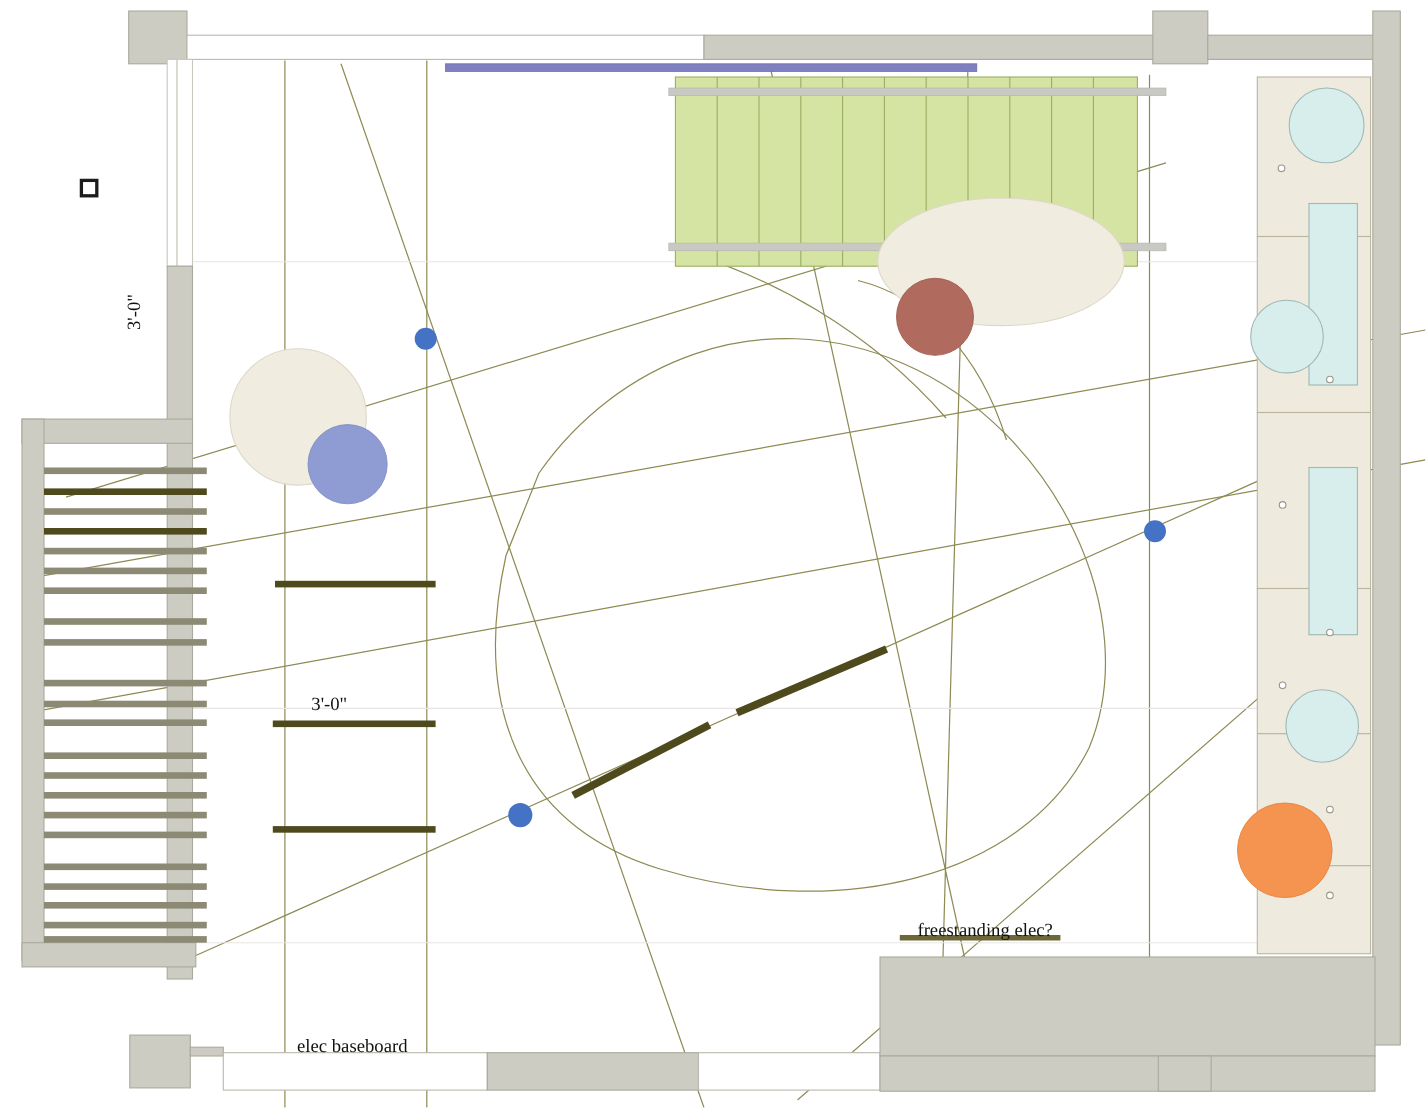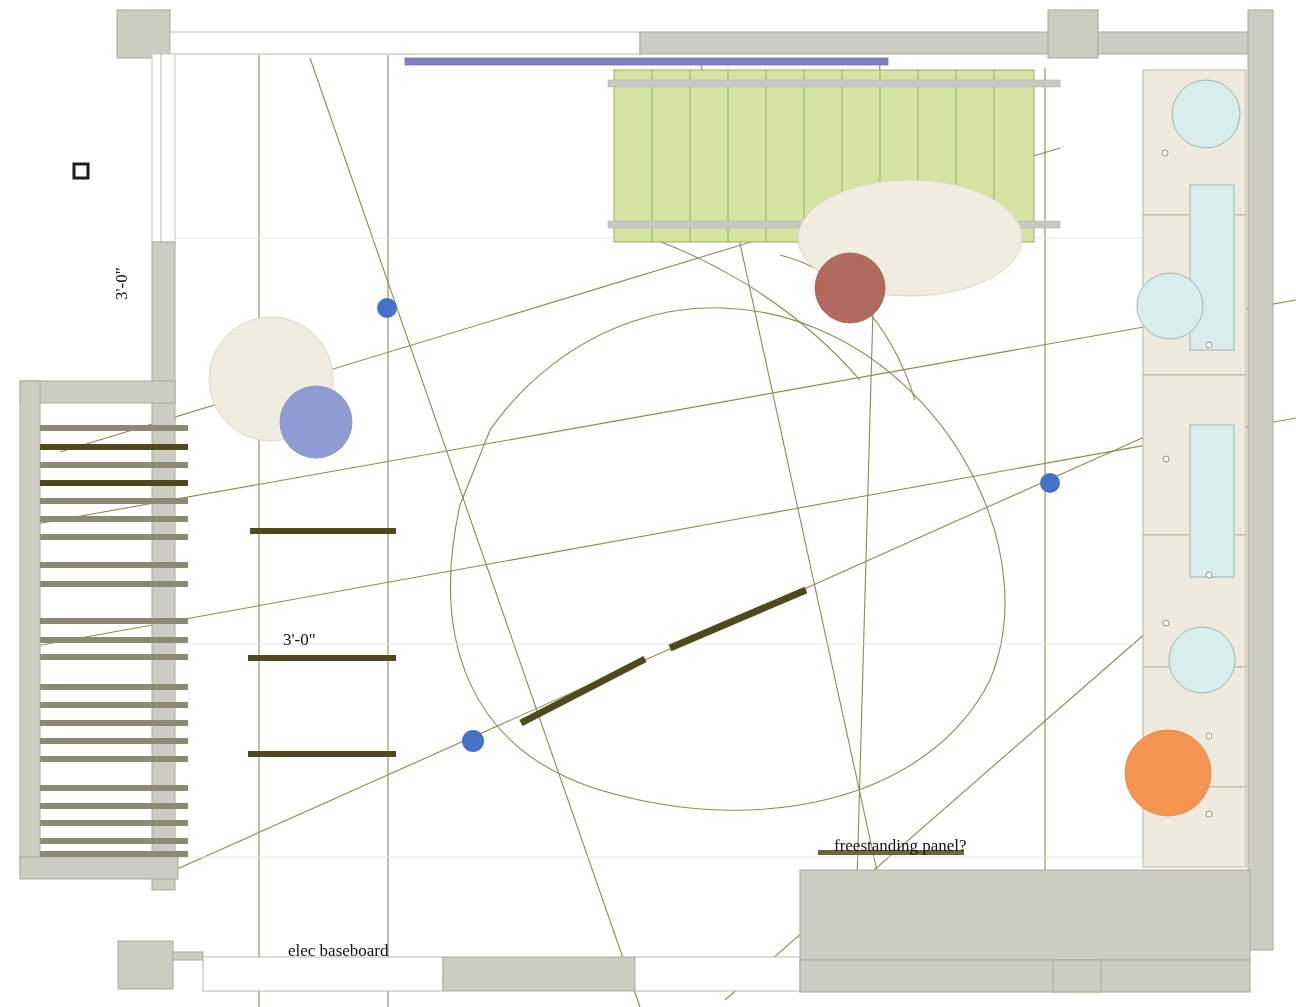--- a/index.html
+++ b/index.html
@@ -42,21 +42,21 @@
     left: 283px;
     top: 630px;
     font-size: 17px;
   }
   #label-freestanding {
     left: 834px;
     top: 836px;
     font-size: 17px;
   }
   #label-baseboard {
-    left: 288px;
+    left: 270px;
     top: 941px;
     font-size: 17px;
   }
 </style>
 </head>
 <body>
 
 <div id="plan-root">
 
   <svg id="plan-svg" viewBox="0 0 1296 1007">
@@ -238,17 +238,17 @@
     <rect x="74" y="164" width="14" height="14" fill="#ffffff" stroke="#1c1c1c" stroke-width="3"></rect>
 
     <rect x="818" y="850" width="146" height="5" fill="#6b6738"></rect>
 
   </svg>
 
   <div class="anno" id="label-dim-left">3'-0"</div>
 
   <div class="anno" id="label-dim-center">3'-0"</div>
 
-  <div class="anno" id="label-freestanding">freestanding panel?</div>
+  <div class="anno" id="label-freestanding">freestanding elec?</div>
 
   <div class="anno" id="label-baseboard">elec baseboard</div>
 
 </div>
 
 </body></html>

